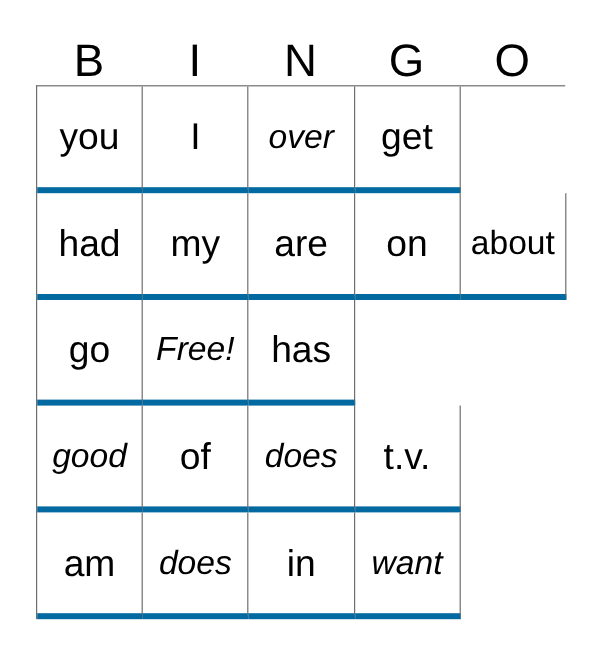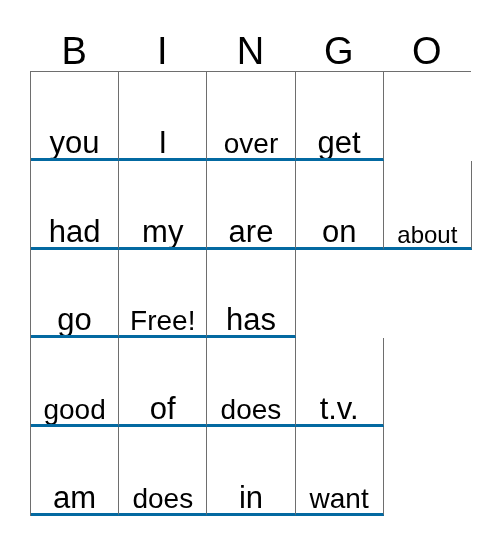--- a/index.html
+++ b/index.html
@@ -51,36 +51,36 @@
   }
   .grid-row {
     display: flex;
     width: 100%;
   }
   .cell {
     flex: 0 0 88.2px;
     width: 88.2px;
     height: 88.8px;
     border-right: 1px solid #6e6e6e;
-    border-bottom: 3px solid #0369a1;
+    border-bottom: 5px solid #0369a1;
     box-sizing: border-box;
     display: flex;
-    align-items: flex-end;
+    align-items: center;
     justify-content: center;
     overflow: hidden;
   }
   .cell-text {
     font-size: 31px;
     line-height: 1;
     white-space: nowrap;
     text-align: center;
   }
   
-  .cell-text.fit-sm { font-size: 24px; }
-  .cell-text.fit-md { font-size: 28px; }
+  .cell-text.fit-sm { font-size: 28px; }
+  .cell-text.fit-md { font-size: 28px; font-style: italic; }
 </style>
 </head>
 <body>
 
 <div class="bingo-card">
 
   <div class="header-row">
     <div class="header-cell">B</div>
     <div class="header-cell">I</div>
     <div class="header-cell">N</div>

